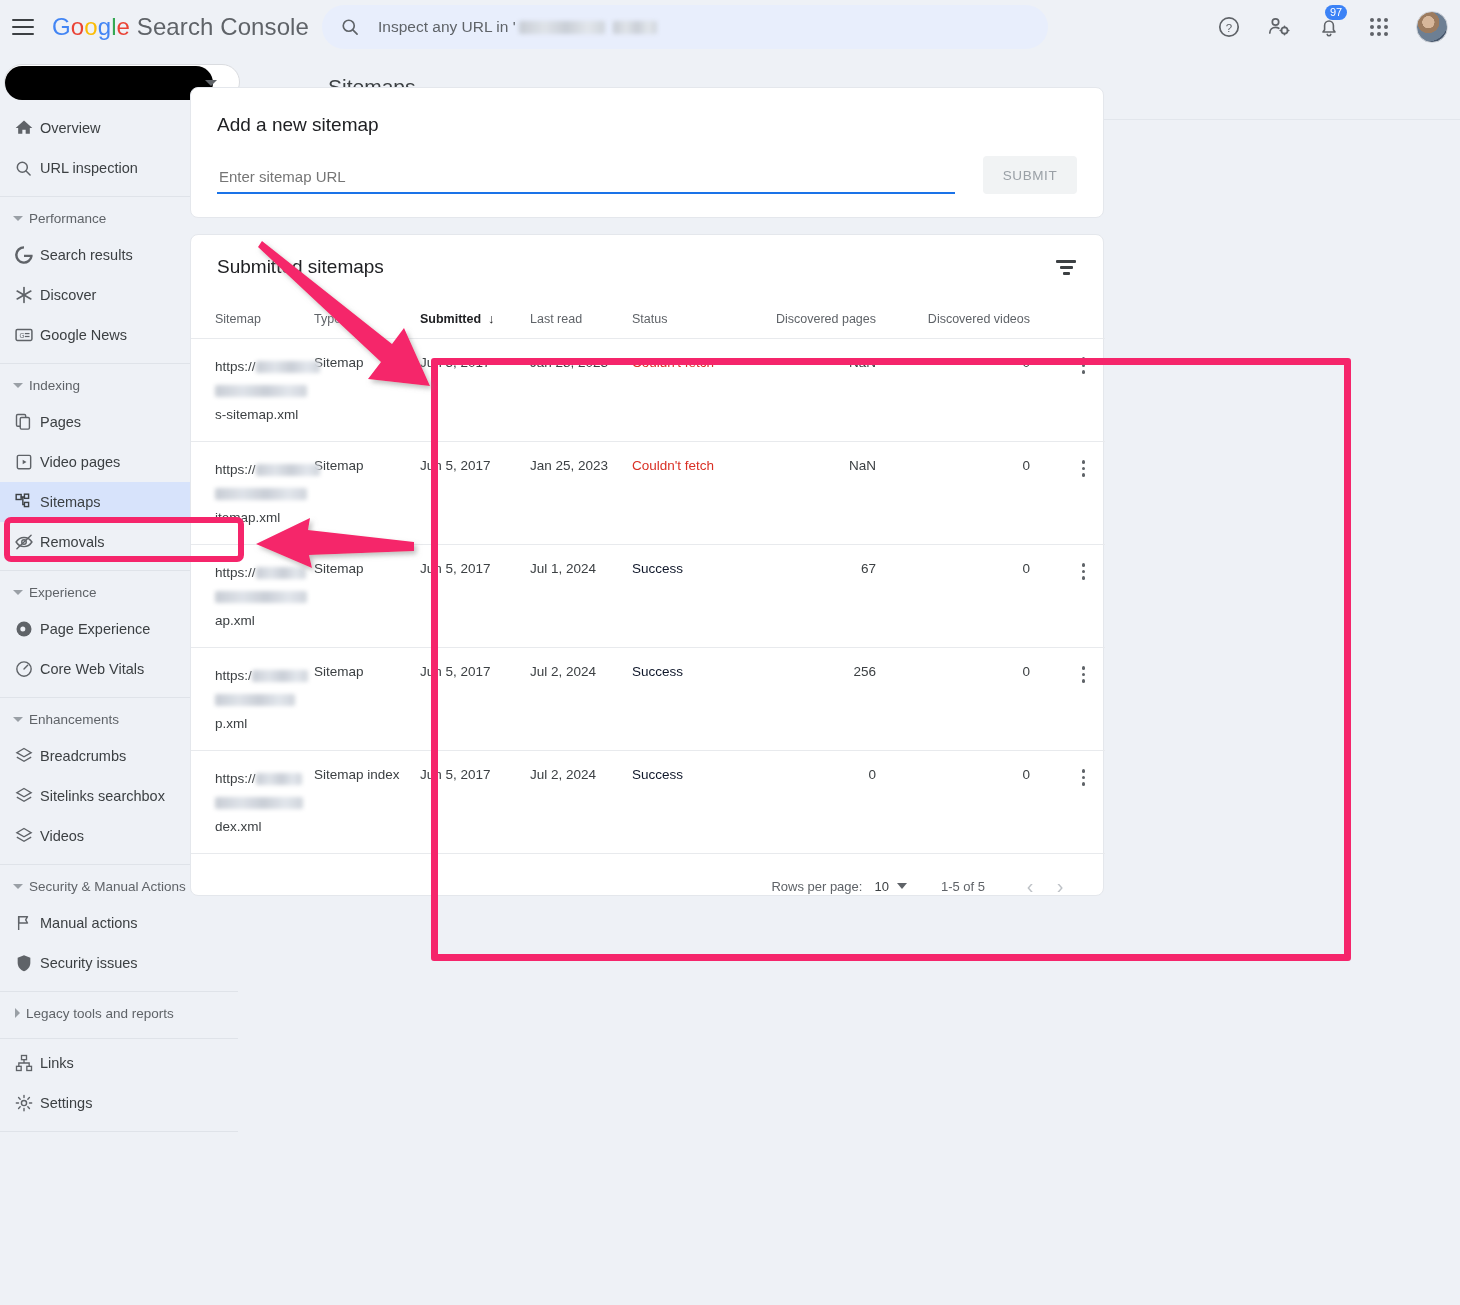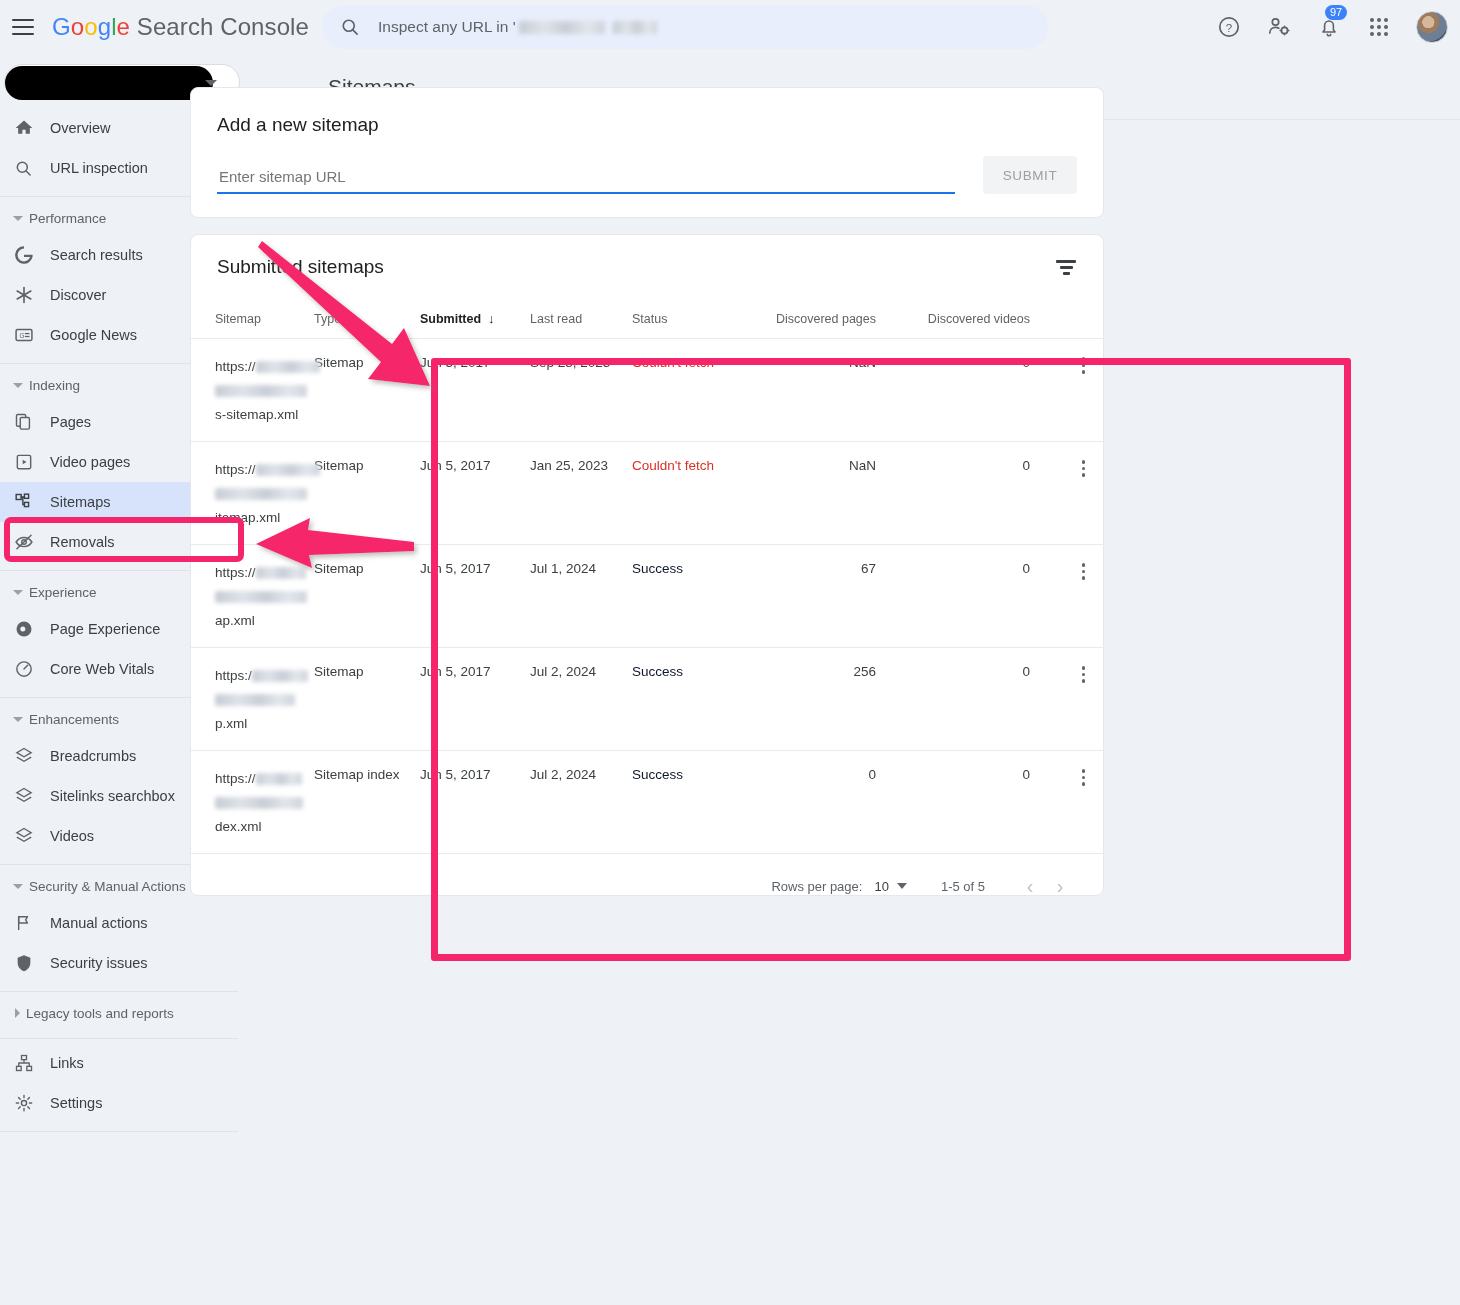--- a/index.html
+++ b/index.html
@@ -50,21 +50,21 @@
   .sidebar { position: absolute; left: 0; top: 54px; width: 240px; height: 1251px; background: #eef1f6; }
   .propsel { position: relative; margin: 10px 12px 6px 4px; height: 36px; width: 236px;
     border: 1px solid #dadce0; border-radius: 18px; background: #fff; display: flex; align-items: center; }
   .propbar { position: absolute; left: 0; top: 1px; width: 208px; height: 34px; background: #000; border-radius: 18px; }
   .propcaret { position: absolute; right: 22px; top: 15px; width: 0; height: 0;
     border-left: 6px solid transparent; border-right: 6px solid transparent; border-top: 6px solid #5f6368; }
 
   .navlist { margin-top: 8px; }
   .navitem { display: flex; align-items: center; height: 40px; padding-left: 14px; cursor: pointer; font-size: 14.5px; color: #3c4043; }
   .navitem .ic { width: 26px; display:flex; align-items:center; justify-content:flex-start; color:#5f6368; flex:0 0 26px; }
-  .navitem .lbl { margin-left: 10px; }
+  .navitem .lbl { }
   .navitem.active { background: #d7e3fb; }
   .sec { display:flex; align-items:center; height: 34px; padding-left: 8px; font-size: 13.5px; color:#5f6368; cursor:pointer; }
   .sec .tri { width: 16px; display:flex; align-items:center; justify-content:center; }
   .sec .tri.down { width: 0; height: 0; border-left: 5px solid transparent; border-right: 5px solid transparent;
     border-top: 5px solid #9aa0a6; margin: 0 6px 0 5px; }
   .sec .tri.right { width: 0; height: 0; border-top: 5px solid transparent; border-bottom: 5px solid transparent;
     border-left: 5px solid #9aa0a6; margin: 0 6px 0 7px; }
   .divider { height: 1px; background: #dfe3e9; margin: 8px 0 4px 0; width: 238px; }
 
   
@@ -483,21 +483,21 @@
       <tbody>
 
         <tr>
           <td class="c1">
             <div class="urlline"><span>https://</span><span class="blur-chip urlblur1"></span></div>
             <div class="urlline"><span class="blur-chip urlblur2"></span></div>
             <div class="urlline">s-sitemap.xml</div>
           </td>
           <td class="c2">Sitemap</td>
           <td class="c3">Jun 5, 2017</td>
-          <td class="c4">Sep 28, 2023</td>
+          <td class="c4">Jan 28, 2023</td>
           <td class="c5 st-err">Couldn't fetch</td>
           <td class="c6 num">NaN</td>
           <td class="c7 num">0</td>
           <td class="c8">
               <span class="kebab">
                 <i></i>
                 <i></i>
                 <i></i>
               </span>
             </td>

